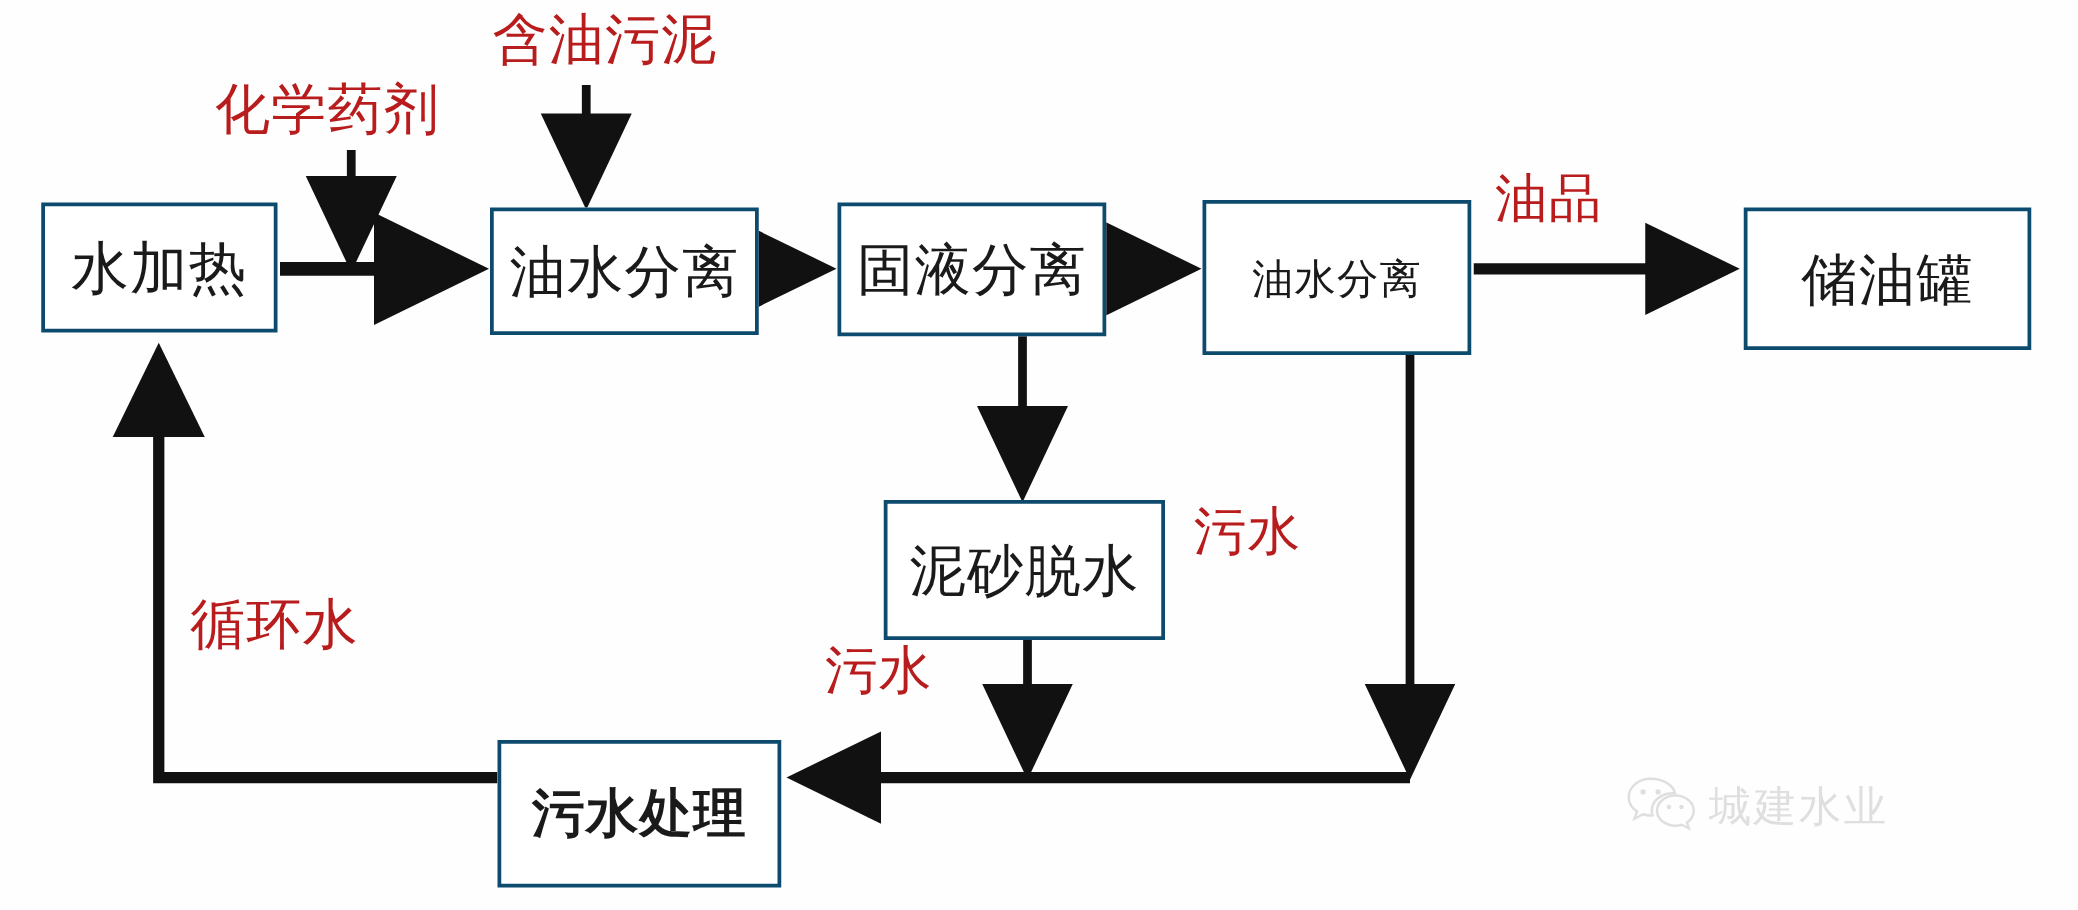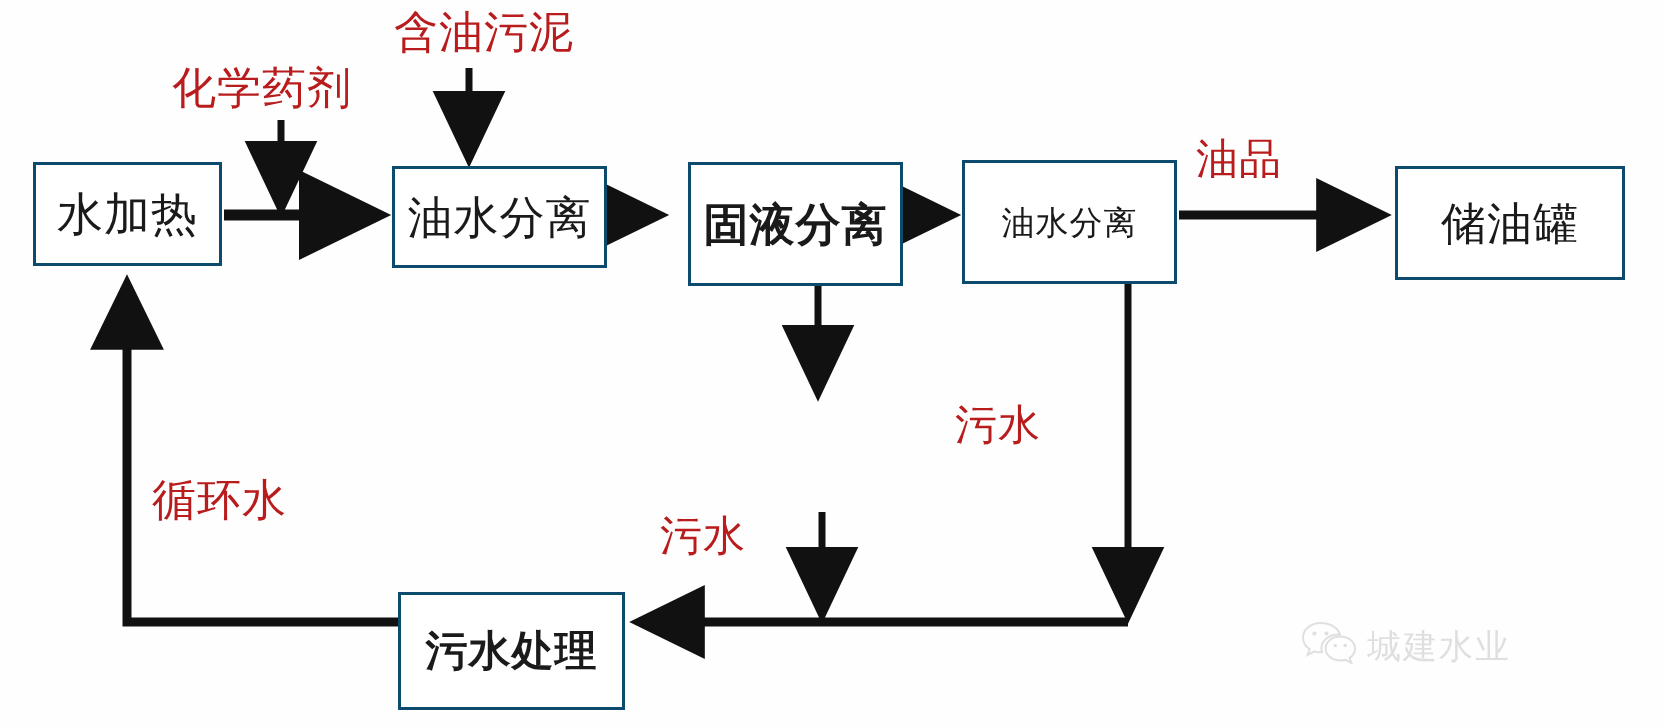--- a/index.html
+++ b/index.html
@@ -102,32 +102,35 @@
   </svg>
 
   <div class="node" style="left:33px; top:162px; width:189px; height:104px; font-size:46px;">
     <span class="node-label">水加热</span>
   </div>
 
   <div class="node" style="left:392px; top:166px; width:215px; height:102px; font-size:45px;">
     <span class="node-label">油水分离</span>
   </div>
 
-  <div class="node" style="left:688px; top:162px; width:215px; height:124px; font-size:45px;font-weight:bold;">
+  <div class="node" style="left:670px; top:162px; width:215px; height:107px; font-size:45px;">
     <span class="node-label">固液分离</span>
   </div>
 
   <div class="node" style="left:962px; top:160px; width:215px; height:124px; font-size:33px;">
     <span class="node-label">油水分离</span>
   </div>
 
   <div class="node" style="left:1395px; top:166px; width:230px; height:114px; font-size:45px;">
     <span class="node-label">储油罐</span>
   </div>
 
+  <div class="node" style="left:707px; top:400px; width:225px; height:112px; font-size:45px;">
+    <span class="node-label">泥砂脱水</span>
+  </div>
 
   <div class="node" style="left:398px; top:592px; width:227px; height:118px; font-size:42px;font-weight:bold;">
     <span class="node-label">污水处理</span>
   </div>
 
   <div class="free-label" style="left:172px; top:66px; font-size:44px;">化学药剂</div>
 
   <div class="free-label" style="left:394px; top:10px; font-size:44px;">含油污泥</div>
 
   <div class="free-label" style="left:1196px; top:138px; font-size:42px;">油品</div>

